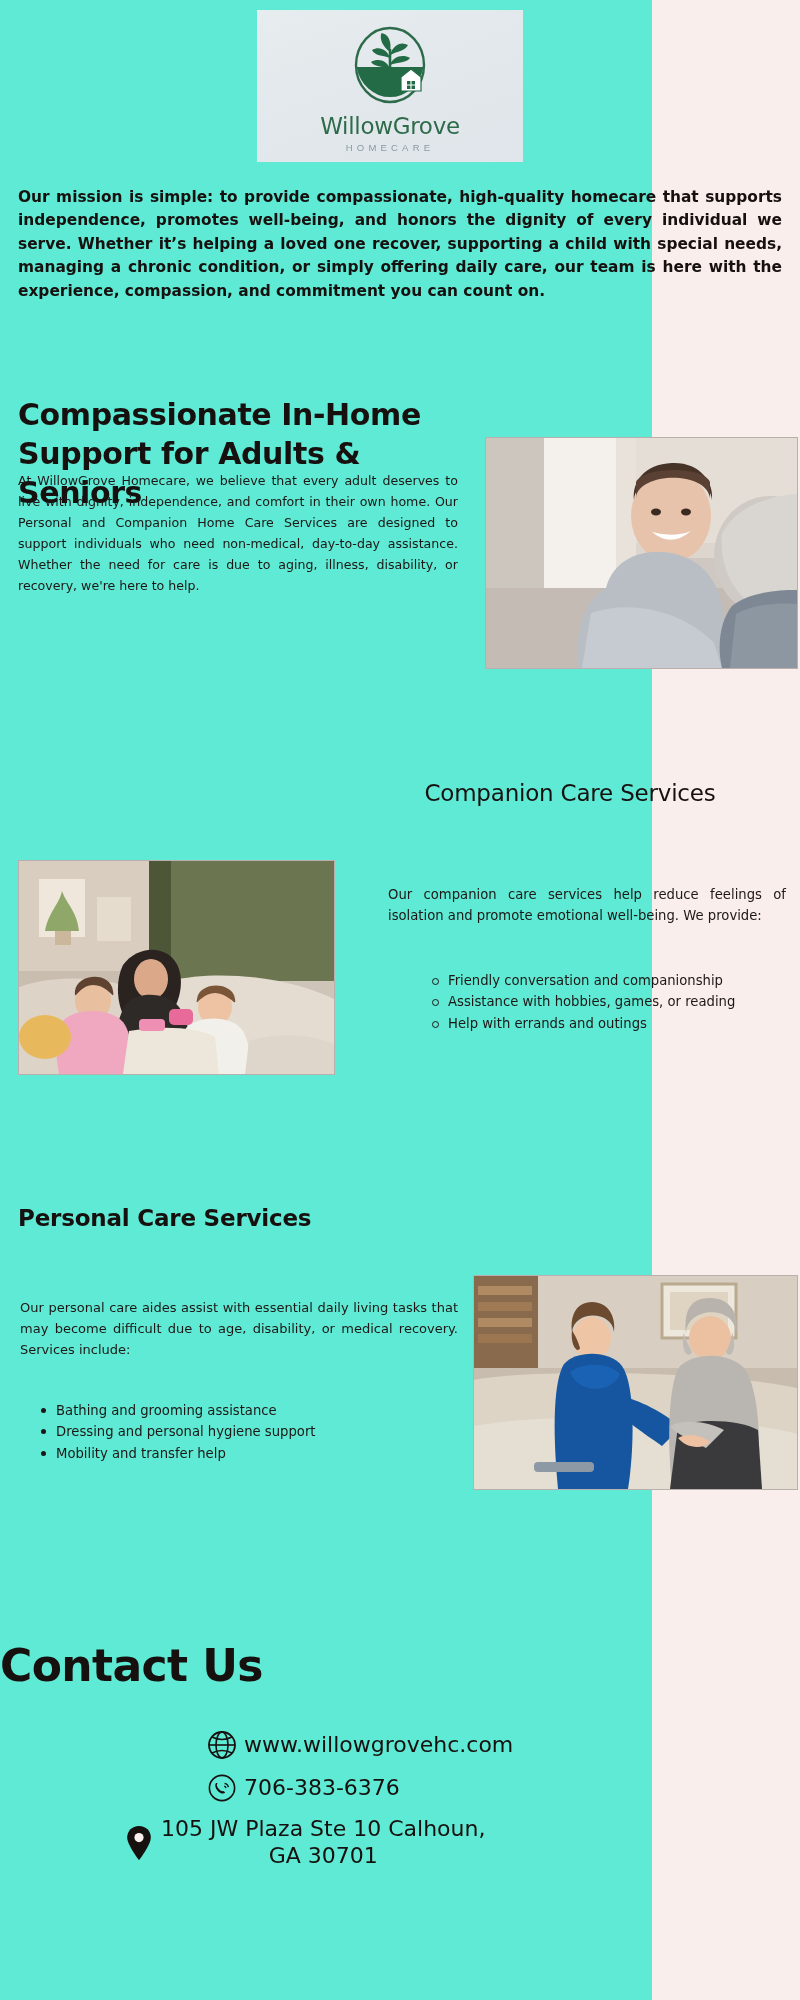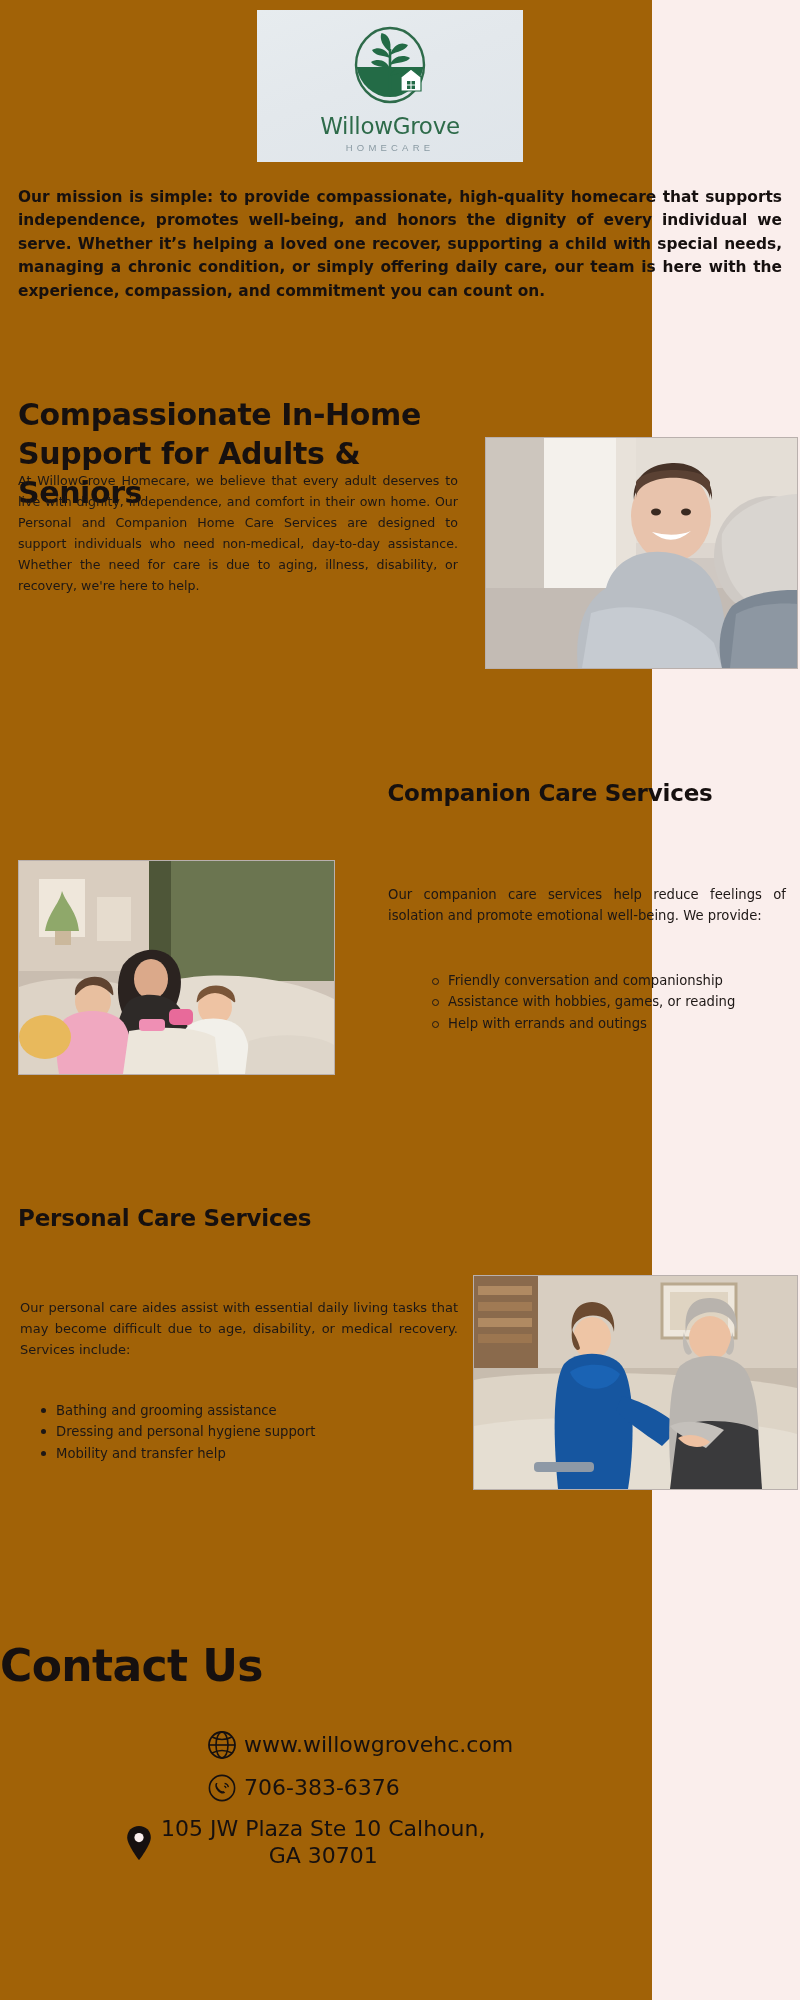--- a/index.html
+++ b/index.html
@@ -9,21 +9,21 @@
     height: 2000px;
     background: #faeeec;
     font-family: "Liberation Sans", sans-serif;
     overflow: hidden;
   }
 
   .page {
     position: relative;
     width: 652px;
     height: 2000px;
-    background: #a16207;
+    background: #5eead4;
   }
 
   
   .logo-wrap {
     position: absolute;
     left: 257px;
     top: 10px;
     width: 266px;
     height: 152px;
     background: linear-gradient(160deg, #e7ecef 0%, #e3e8ec 45%, #dfe5ea 100%);
@@ -97,26 +97,26 @@
     top: 437px;
     width: 313px;
     height: 232px;
     border: 1px solid #b9b0ad;
     overflow: hidden;
   }
 
   
   .s2-head {
     position: absolute;
-    left: 330px;
+    left: 350px;
     top: 780px;
     width: 440px;
     text-align: center;
     font-size: 23px;
-    font-weight: bold;
+    font-weight: normal;
     letter-spacing: -0.2px;
     color: #16100f;
     font-family: "DejaVu Sans", sans-serif;
   }
   .photo-2 {
     position: absolute;
     left: 18px;
     top: 860px;
     width: 317px;
     height: 215px;

